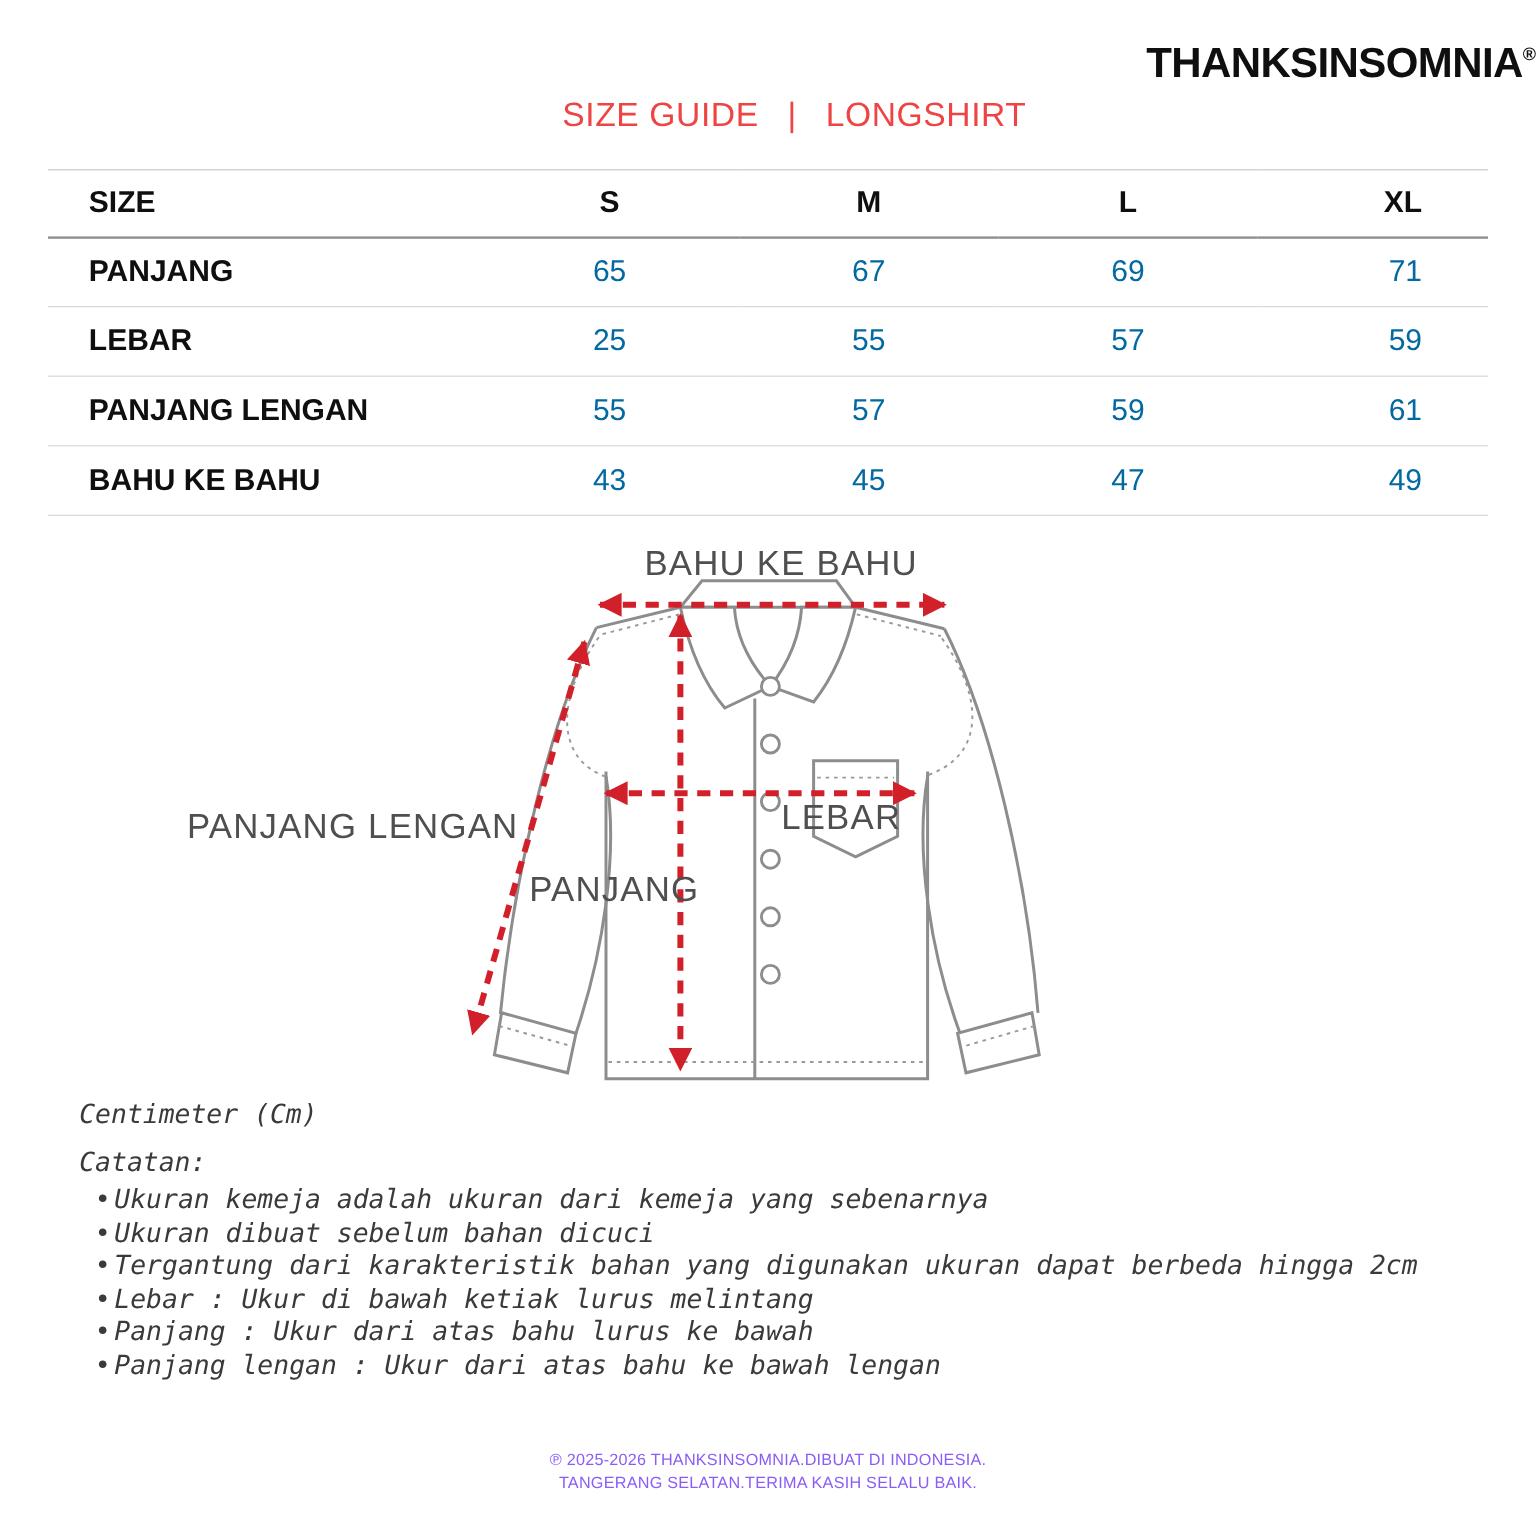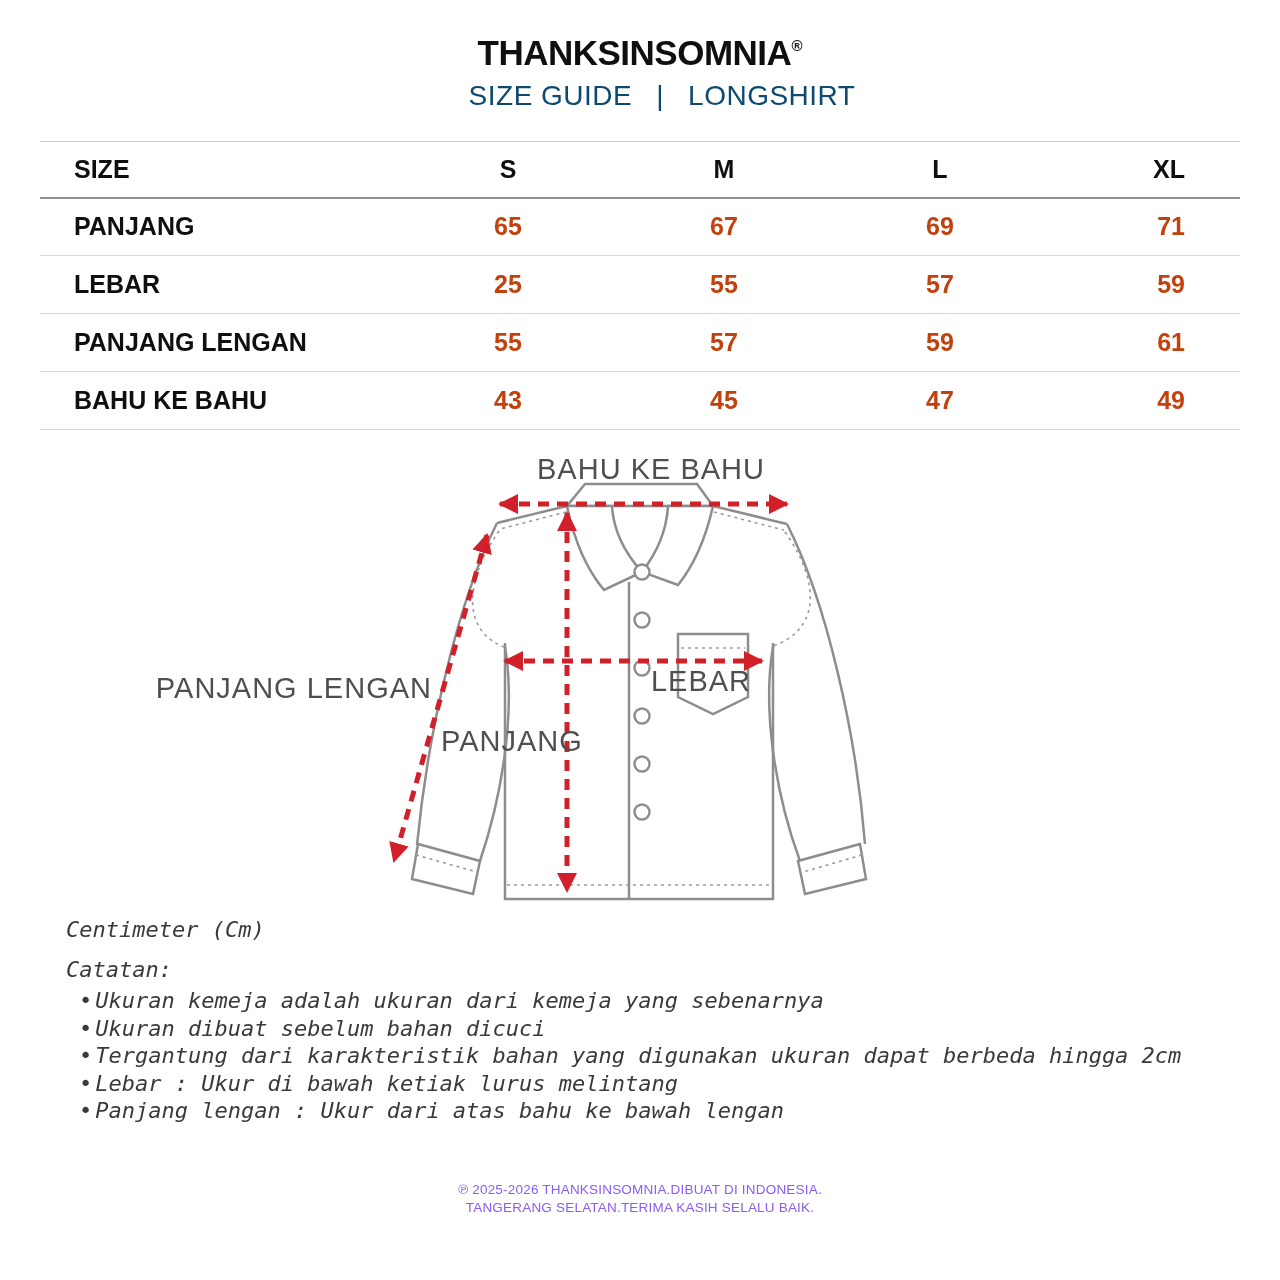--- a/index.html
+++ b/index.html
@@ -1,32 +1,32 @@
 <!DOCTYPE html>
 <html><head>
 <meta charset="utf-8">
 <style>
   * { margin:0; padding:0; box-sizing:border-box; }
   html,body { background:#ffffff; }
   .page { width:1280px; height:1280px; background:#fff; overflow:hidden;
           font-family:"Liberation Sans", sans-serif; color:#111; }
 
   
-  .header { text-align:center; padding-top:26px; }
+  .header { text-align:right; padding-top:26px; }
   .brand { font-size:35px; font-weight:bold; letter-spacing:-0.5px; color:#0f0f0f; line-height:40px; }
   .brand sup { font-size:15px; font-weight:bold; vertical-align:14px; letter-spacing:0; }
-  .subtitle { margin-top:6px; font-size:28px; color:#0c4a6e; line-height:34px;
+  .subtitle { margin-top:6px; font-size:28px; color:#ef4444; line-height:34px;
               display:flex; justify-content:center; gap:24px; letter-spacing:0.5px;padding-left:44px; }
 
   
   table.size-table { width:1200px; margin:28px 40px 0 40px; border-collapse:collapse; }
   .size-table th, .size-table td { font-size:25px; }
   .size-table thead th { height:56px; border-top:1px solid #c9c9c9; border-bottom:2px solid #8f8f8f;
                          font-weight:bold; color:#0f0f0f; text-align:center; }
-  .size-table tbody td { height:58px; border-bottom:1px solid #d8d8d8; text-align:center; color:#c2410c;font-weight:bold; }
+  .size-table tbody td { height:58px; border-bottom:1px solid #d8d8d8; text-align:center; color:#0369a1; }
   .size-table .col-label { text-align:left; padding-left:34px; font-weight:bold; color:#0f0f0f; }
   .size-table .col-last { text-align:right; padding-right:55px; }
 
   
   .diagram { position:relative; width:1280px; height:465px; margin-top:21px; }
   .diagram svg { position:absolute; left:0; top:0; }
   .dlabel { font-family:"Liberation Sans", sans-serif; font-size:29px; fill:#4f4f4f; letter-spacing:1px; }
 
   
   .notes { margin-left:66px; font-family:"DejaVu Sans Mono","Liberation Mono",monospace;
@@ -171,20 +171,21 @@
   </div>
 
   <div class="notes">
     <div class="unit">Centimeter (Cm)</div>
     <div class="catatan">Catatan:</div>
     <ul>
       <li>Ukuran kemeja adalah ukuran dari kemeja yang sebenarnya</li>
       <li>Ukuran dibuat sebelum bahan dicuci</li>
       <li>Tergantung dari karakteristik bahan yang digunakan ukuran dapat berbeda hingga 2cm</li>
       <li>Lebar : Ukur di bawah ketiak lurus melintang</li>
+      <li>Panjang : Ukur dari atas bahu lurus ke bawah</li>
       <li>Panjang lengan : Ukur dari atas bahu ke bawah lengan</li>
     </ul>
   </div>
 
   <div class="footer">
     <div>℗ 2025-2026 THANKSINSOMNIA.DIBUAT DI INDONESIA.</div>
     <div>TANGERANG SELATAN.TERIMA KASIH SELALU BAIK.</div>
   </div>
 
 </div>

